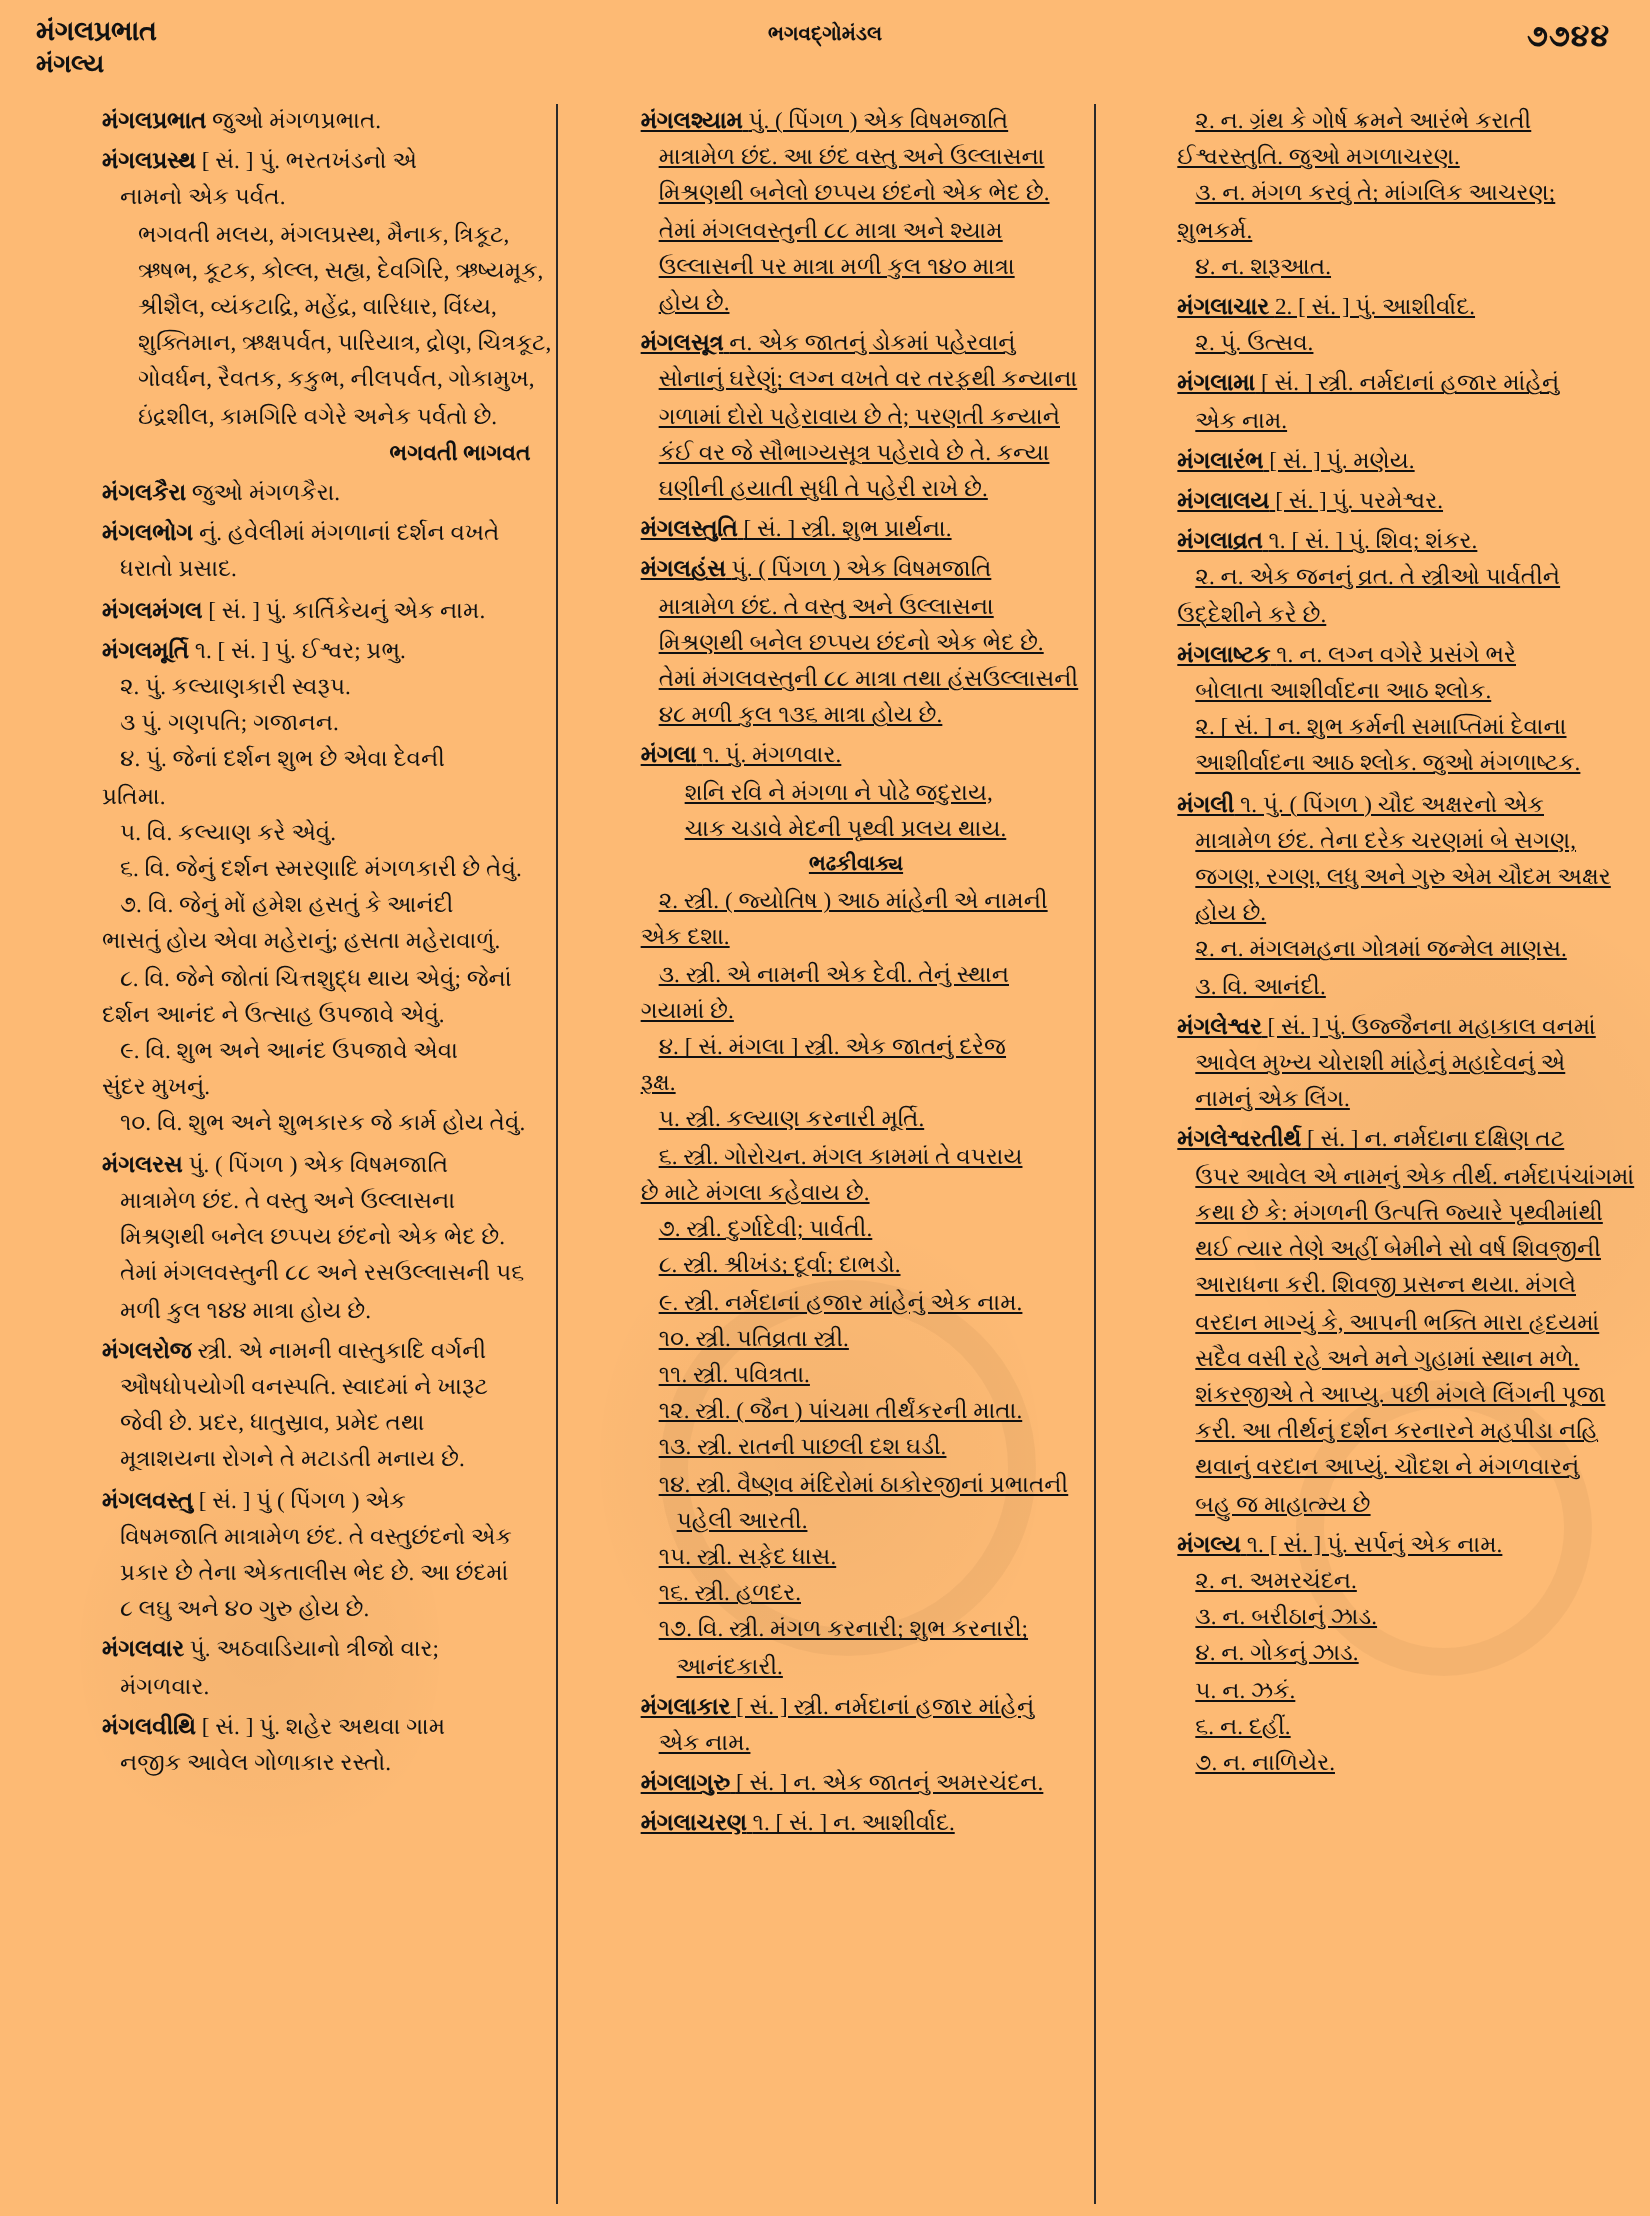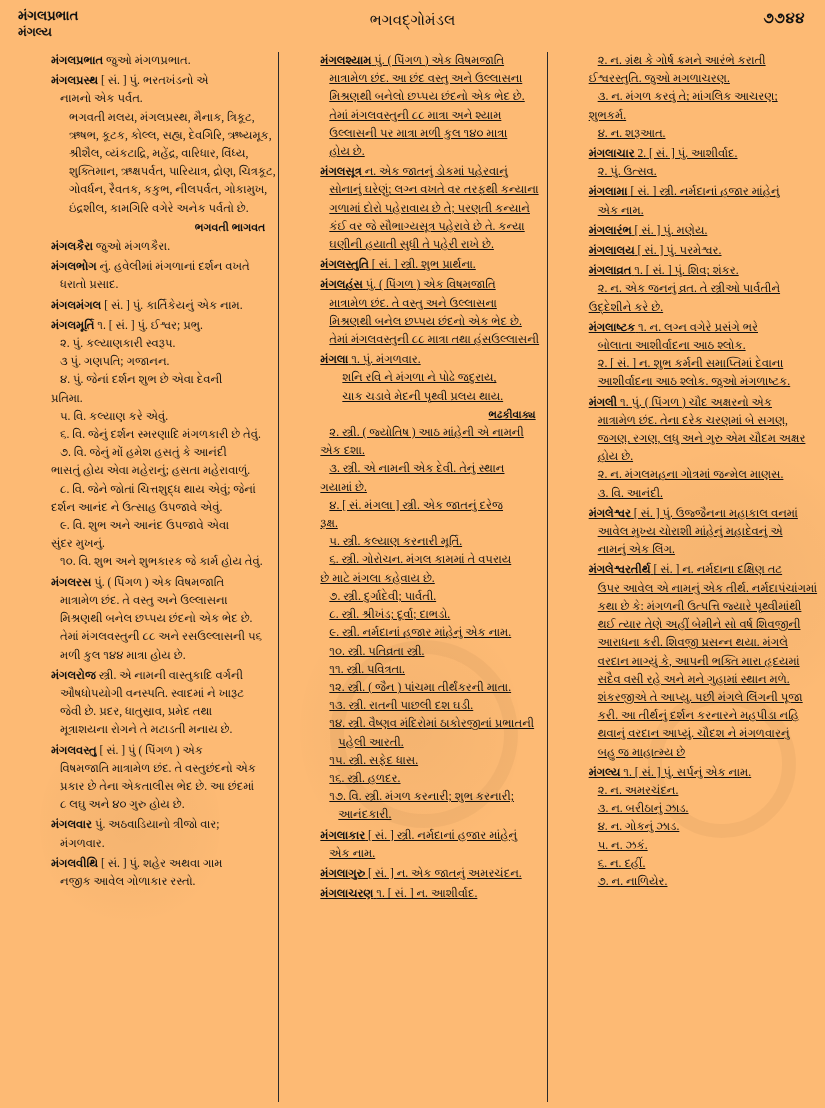--- a/index.html
+++ b/index.html
@@ -53,22 +53,22 @@
     font-size: 13.5px;
     line-height: 16px;
     letter-spacing: -0.2px;
   }
   .hdr-left .l2 { font-size: 12.5px; }
   .hdr-center {
     position: absolute;
     left: 0; right: 0;
     top: 4px;
     text-align: center;
-    font-weight: normal;
-    font-size: 15px;
+    font-weight: bold;
+    font-size: 10px;
   }
   .hdr-right {
     position: absolute;
     right: 10px;
     top: 2px;
     font-weight: bold;
     font-size: 15px;
     letter-spacing: 0.5px;
   }
 
@@ -109,21 +109,21 @@
   .ind2 { padding-left: 18px; }
   .cite {
     display: block;
     text-align: right;
     font-weight: bold;
     font-size: 11px;
     padding-right: 4px;
   }
   .cite-r {
     display: block;
-    text-align: right;
+    text-align: center;
     font-weight: bold;
     font-size: 10.5px;
     padding-right: 2px;
   }
   .verse { display: block; padding-left: 22px; }
 </style>
 </head>
 <body>
 
 <div id="page">
@@ -233,20 +233,21 @@
             <span class="ln ind1">ઘણીની હયાતી સુધી તે પહેરી રાખે છે.</span>
           </div>
           <div class="entry">
             <span class="ln"><span class="hw">મંગલસ્તુતિ</span> <span>[ સં. ]  સ્ત્રી.  શુભ પ્રાર્થના.</span></span>
           </div>
           <div class="entry">
             <span class="ln"><span class="hw">મંગલહંસ</span> <span>પું.  ( પિંગળ )  એક  વિષમજાતિ</span></span>
             <span class="ln ind1">માત્રામેળ  છંદ.  તે  વસ્તુ  અને  ઉલ્લાસના</span>
             <span class="ln ind1">મિશ્રણથી  બનેલ  છપ્પય  છંદનો  એક  ભેદ  છે.</span>
             <span class="ln ind1">તેમાં મંગલવસ્તુની ૮૮ માત્રા તથા હંસઉલ્લાસની</span>
+            <span class="ln ind1">૪૮ મળી કુલ ૧૩૬ માત્રા હોય છે.</span>
           </div>
           <div class="entry">
             <span class="ln"><span class="hw">મંગલા</span> <span>૧.  પું.  મંગળવાર.</span></span>
             <span class="ln verse">શનિ રવિ ને  મંગળા ને પોઢે જદુરાય,</span>
             <span class="ln verse">ચાક ચડાવે મેદની પૃથ્વી પ્રલય થાય.</span>
             <span class="cite-r">ભઢકીવાક્ય</span>
             <span class="ln ind1">૨.  સ્ત્રી.  ( જ્યોતિષ )  આઠ માંહેની એ નામની</span>
             <span class="ln">એક દશા.</span>
             <span class="ln ind1">૩.  સ્ત્રી.  એ  નામની એક દેવી.  તેનું  સ્થાન</span>
             <span class="ln">ગયામાં છે.</span>

